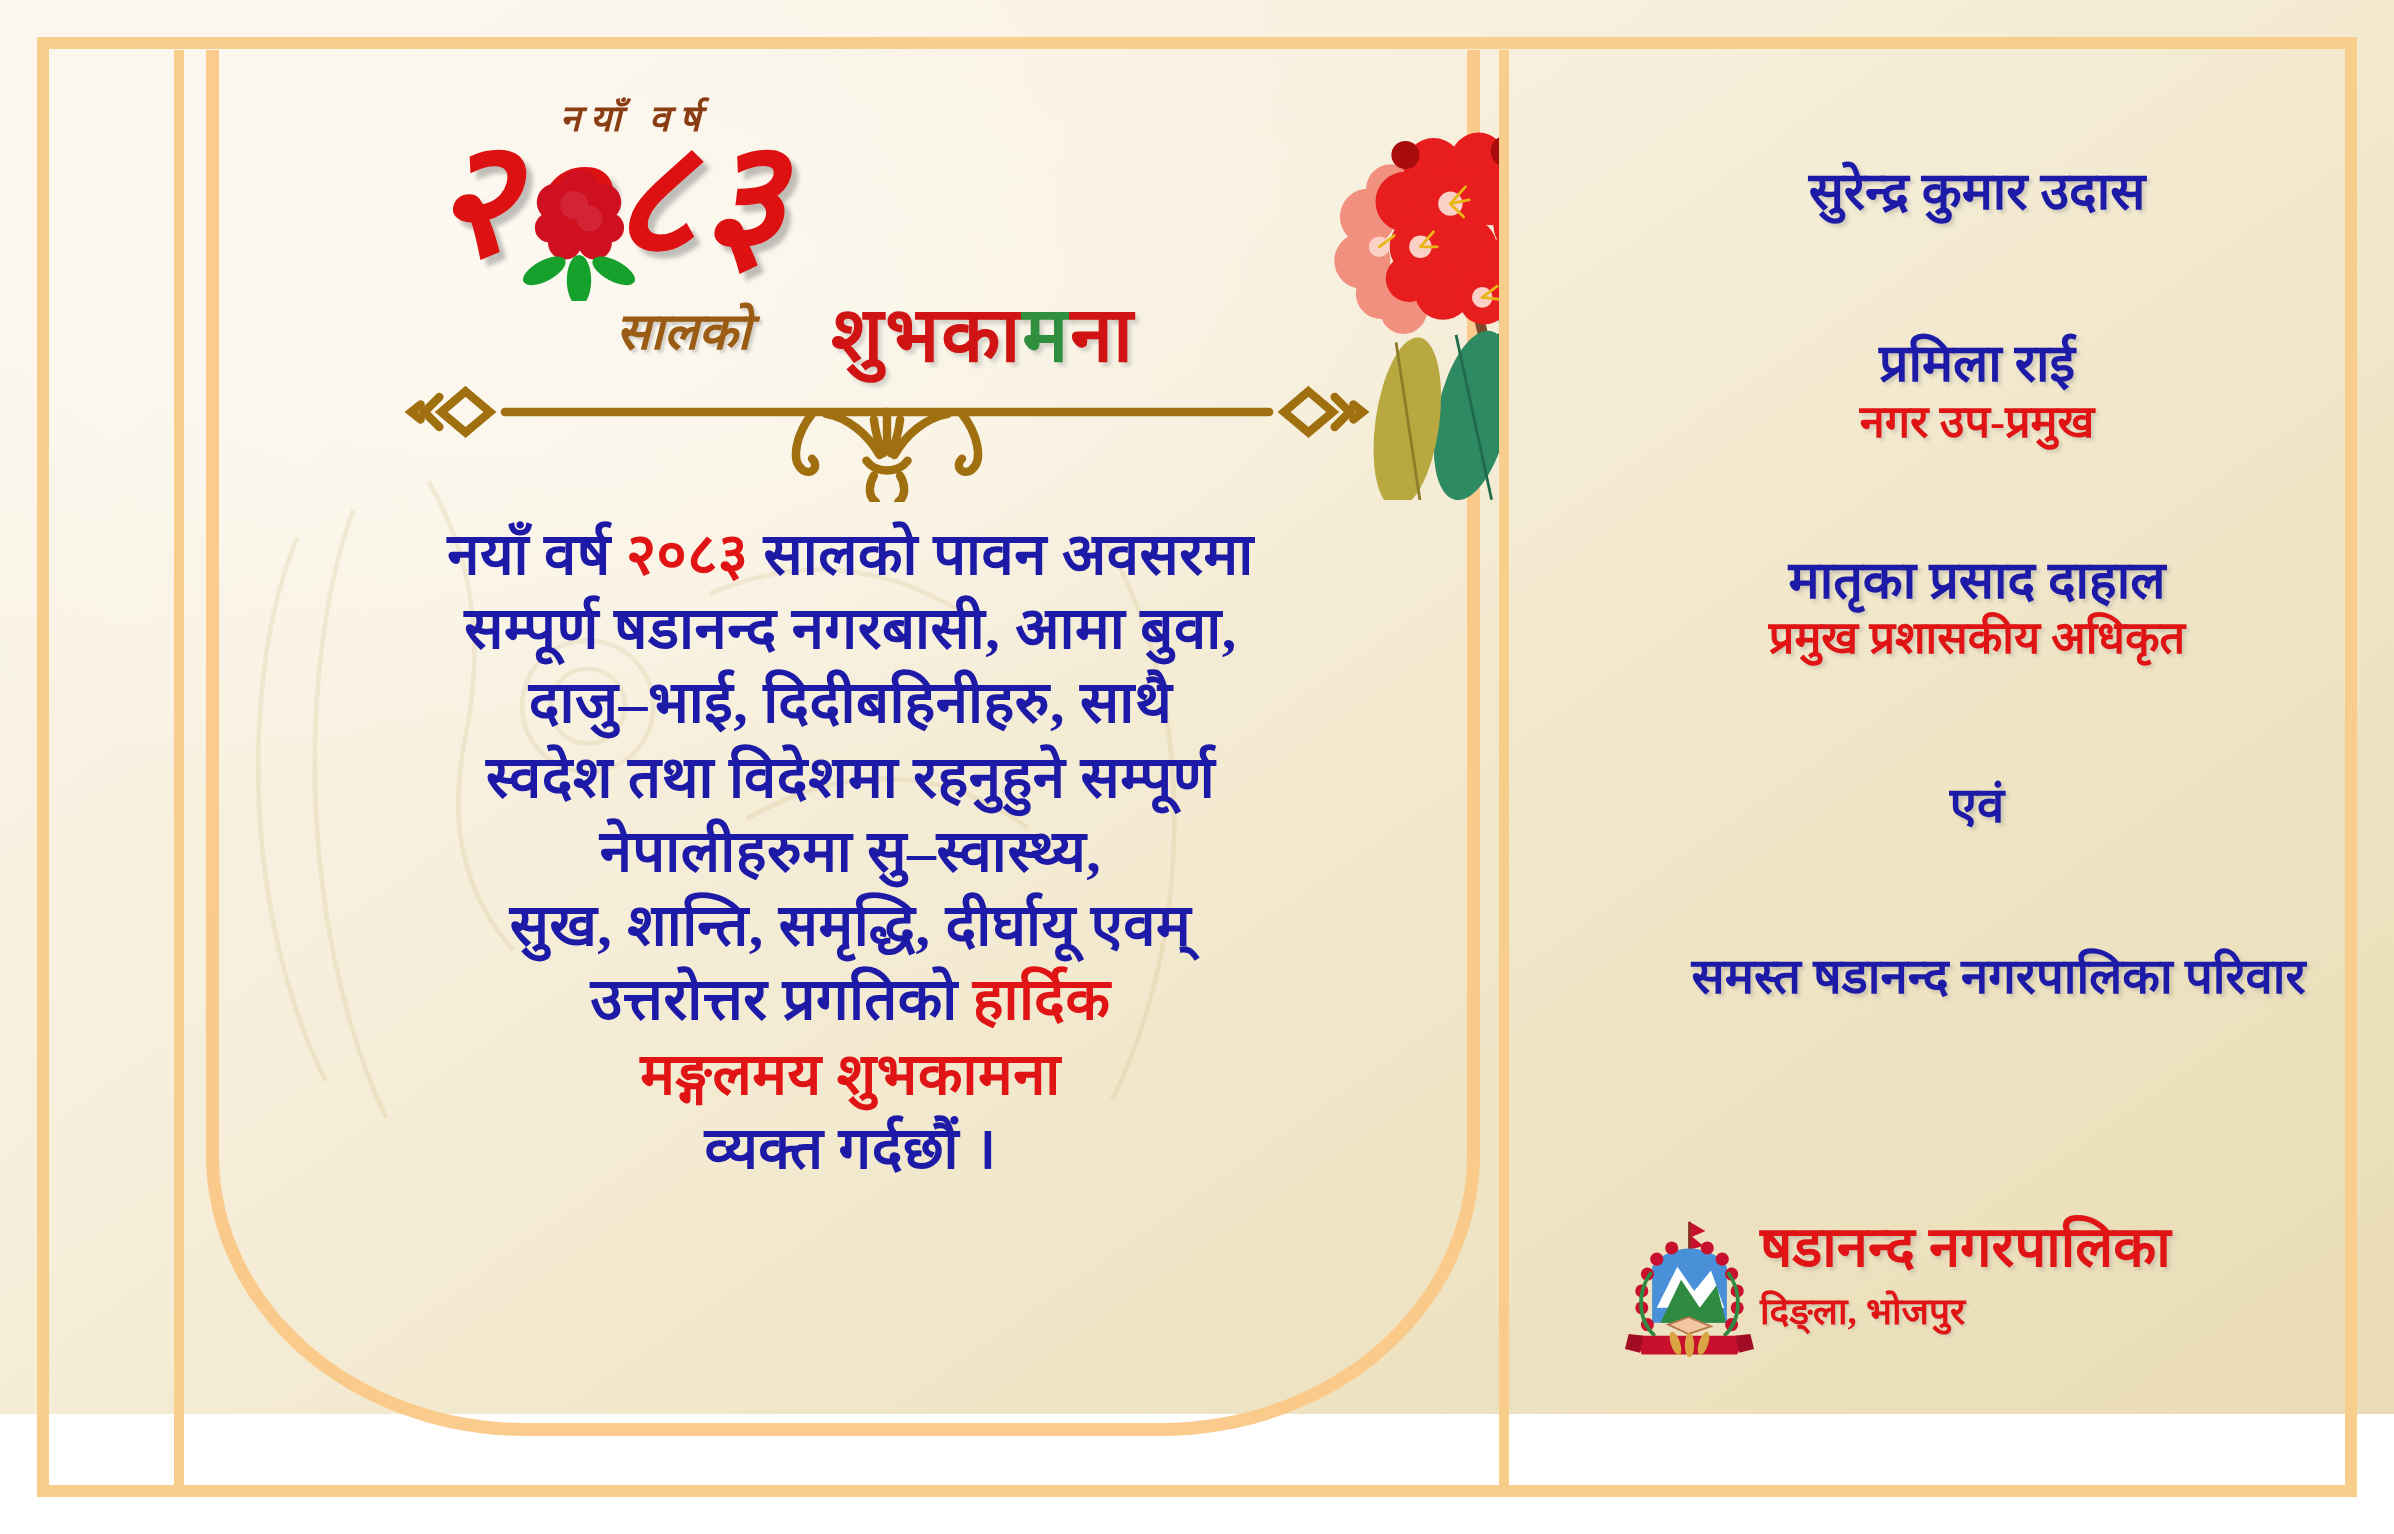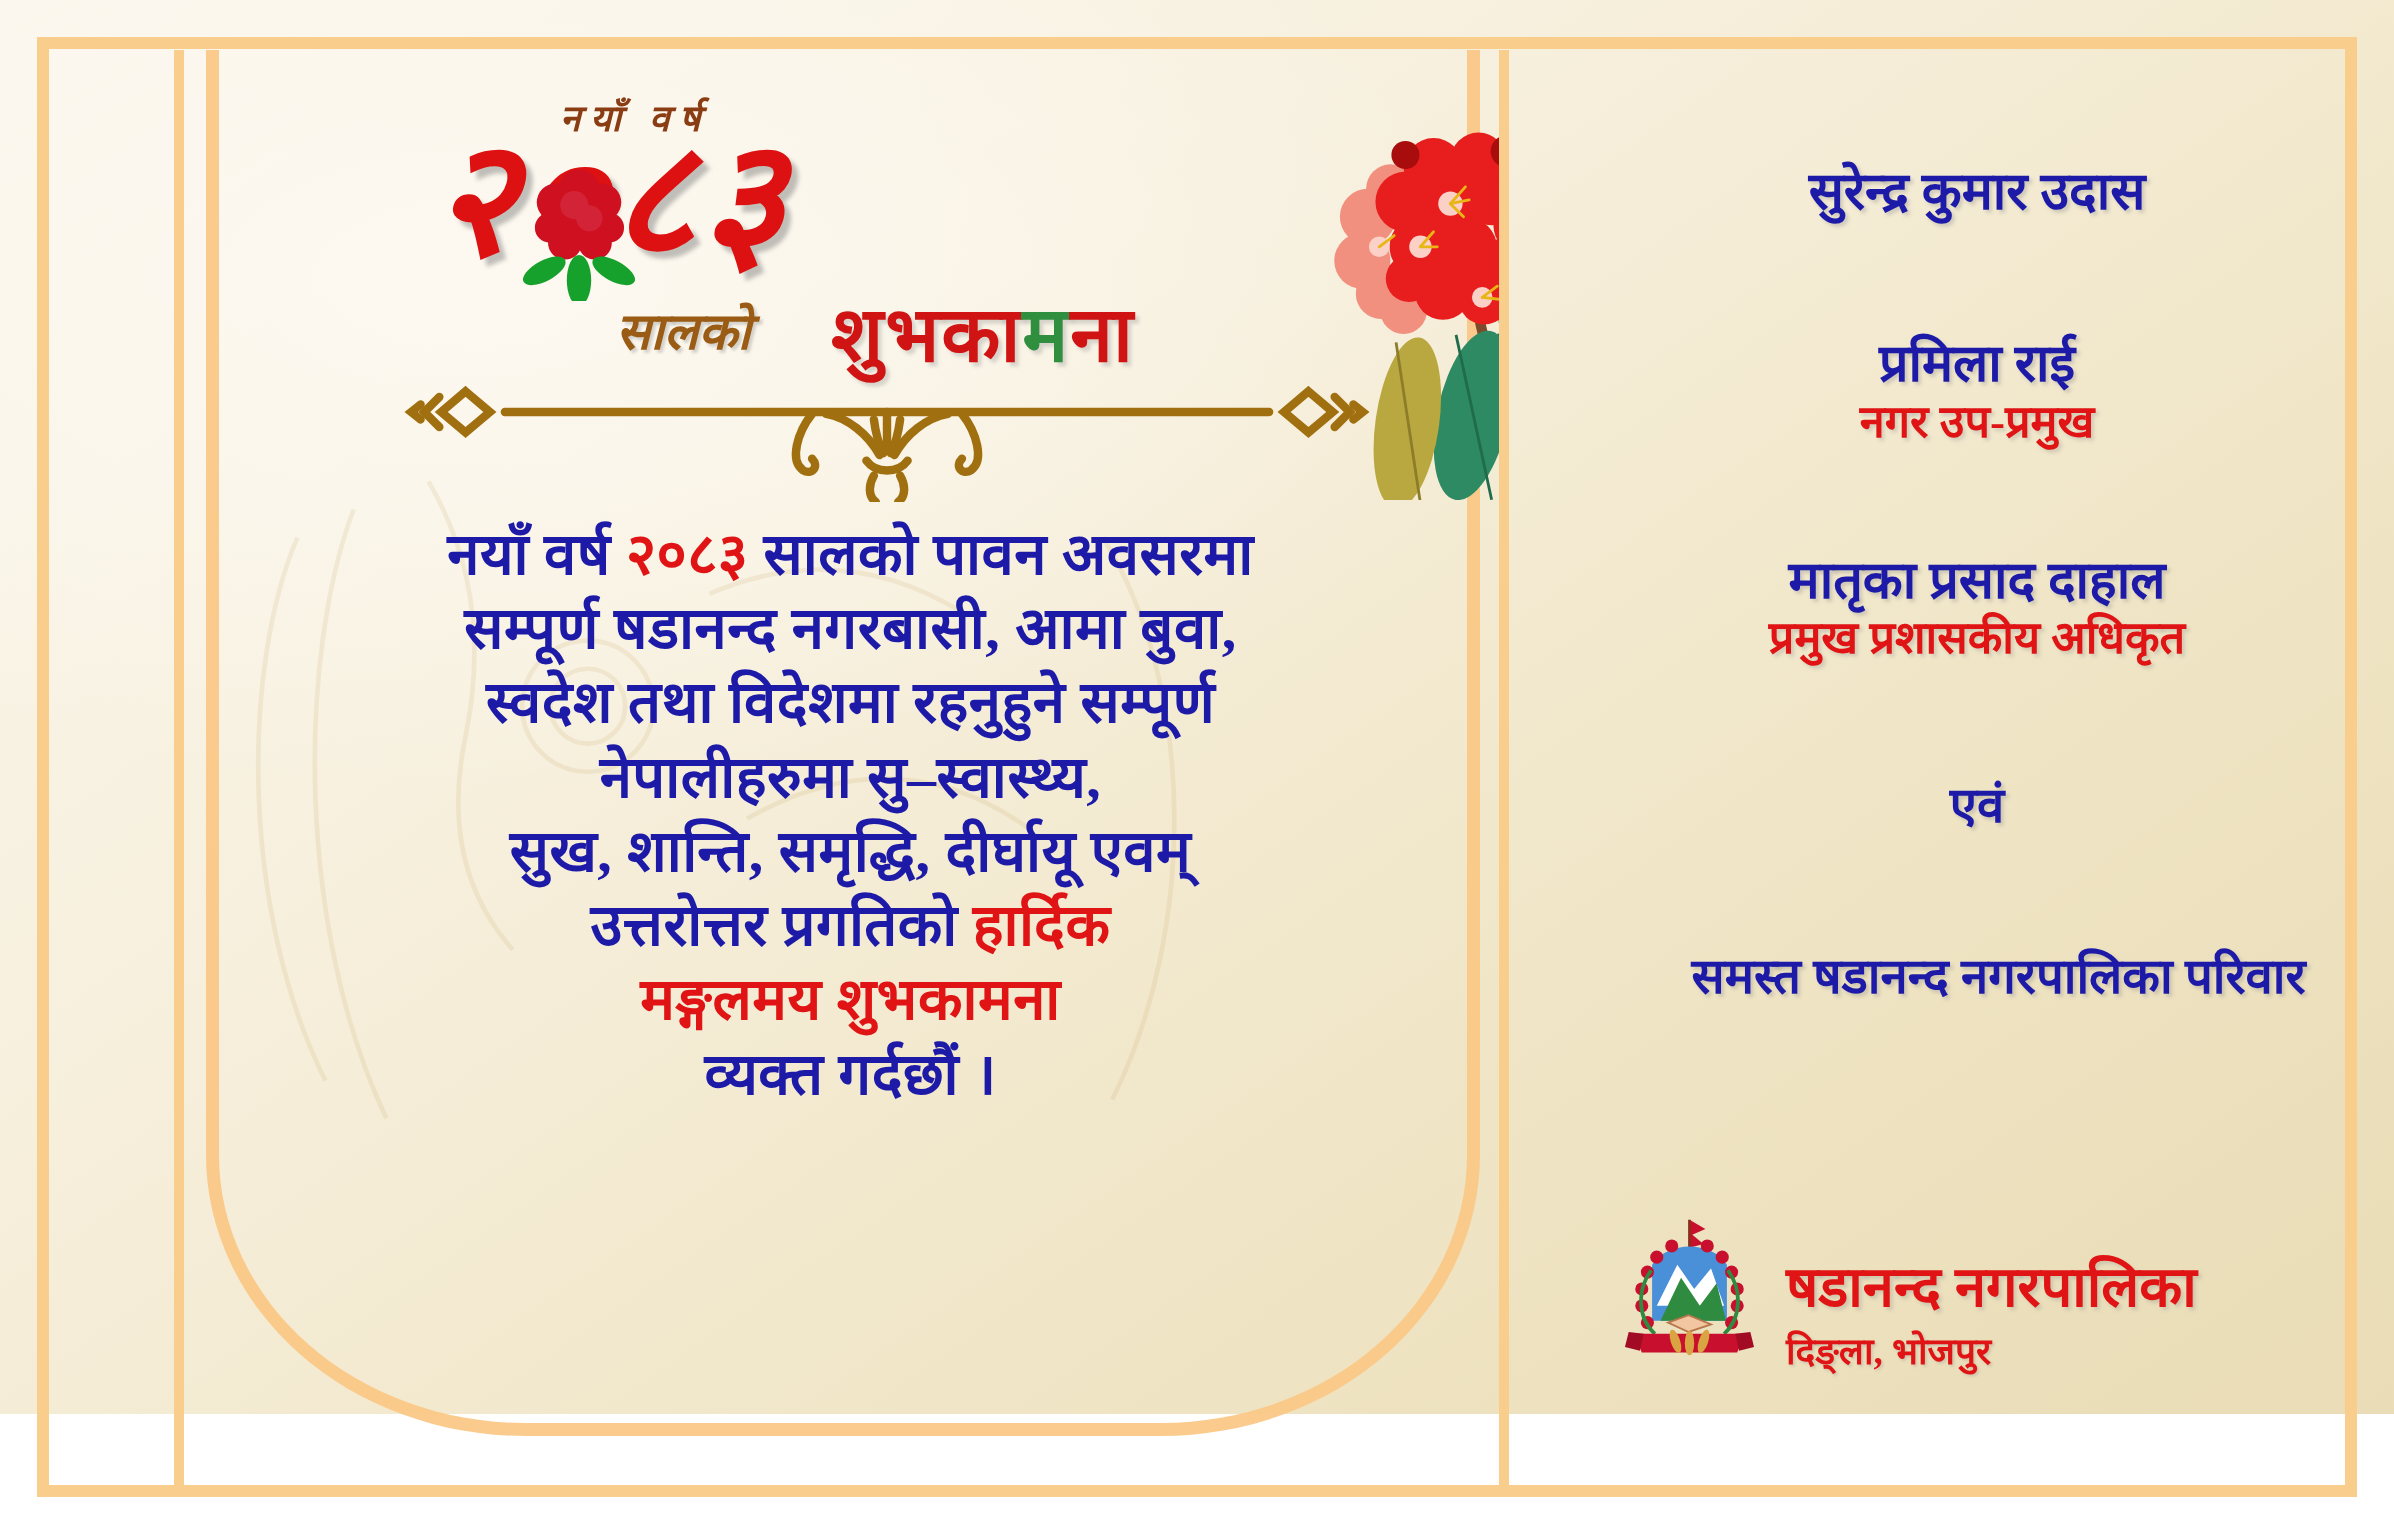--- a/index.html
+++ b/index.html
@@ -150,23 +150,23 @@
   }
   .family-line {
     font-family:"Liberation Serif", serif;
     font-weight:bold; font-size:49px;
     color:#1d1aa8;
     text-shadow:2.8px 2.8px 3.7px rgba(140,140,140,.35);
   }
 
   
   #muni-lockup {
-    position:absolute; left:66px; top:1138px;
+    position:absolute; left:66px; top:1168px;
     width:740px; height:187px;
-    display:flex; align-items:flex-end; gap:26px;
+    display:flex; align-items:flex-start; 
   }
   #emblem { width:141px; height:159px; flex:0 0 auto; }
   .muni-text { text-align:left; }
   .muni-name {
     font-family:"Liberation Serif", serif;
     font-weight:bold; font-size:56px;
     color:#e01414; line-height:1.05;
     text-shadow:2.8px 2.8px 3.7px rgba(140,140,140,.3);
   }
   .muni-addr {
@@ -321,20 +321,21 @@
         <path d="M534 42 C 532 58, 528 70, 524 78"></path>
         <path d="M498 86 C 508 100, 532 100, 542 86"></path>
         <path d="M506 102 C 500 112, 500 124, 508 130"></path>
         <path d="M534 102 C 540 112, 540 124, 532 130"></path>
       </g>
     </svg>
 
     <div id="message">
         <div class="line"><span>नयाँ वर्ष </span><span class="red">२०८३</span><span> सालको पावन अवसरमा</span></div>
         <div class="line"><span>सम्पूर्ण षडानन्द नगरबासी, आमा बुवा,</span></div>
+        <div class="line"><span>दाजु–भाई, दिदीबहिनीहरु, साथै</span></div>
         <div class="line"><span>स्वदेश तथा विदेशमा रहनुहुने सम्पूर्ण</span></div>
         <div class="line"><span>नेपालीहरुमा सु–स्वास्थ्य,</span></div>
         <div class="line"><span>सुख, शान्ति, समृद्धि, दीर्घायू एवम्</span></div>
         <div class="line"><span>उत्तरोत्तर प्रगतिको </span><span class="red">हार्दिक</span></div>
         <div class="line"><span class="red">मङ्गलमय शुभकामना</span></div>
         <div class="line"><span>व्यक्त गर्दछौं ।</span></div>
       </div>
   </div>
 
   <div id="right-panel">

